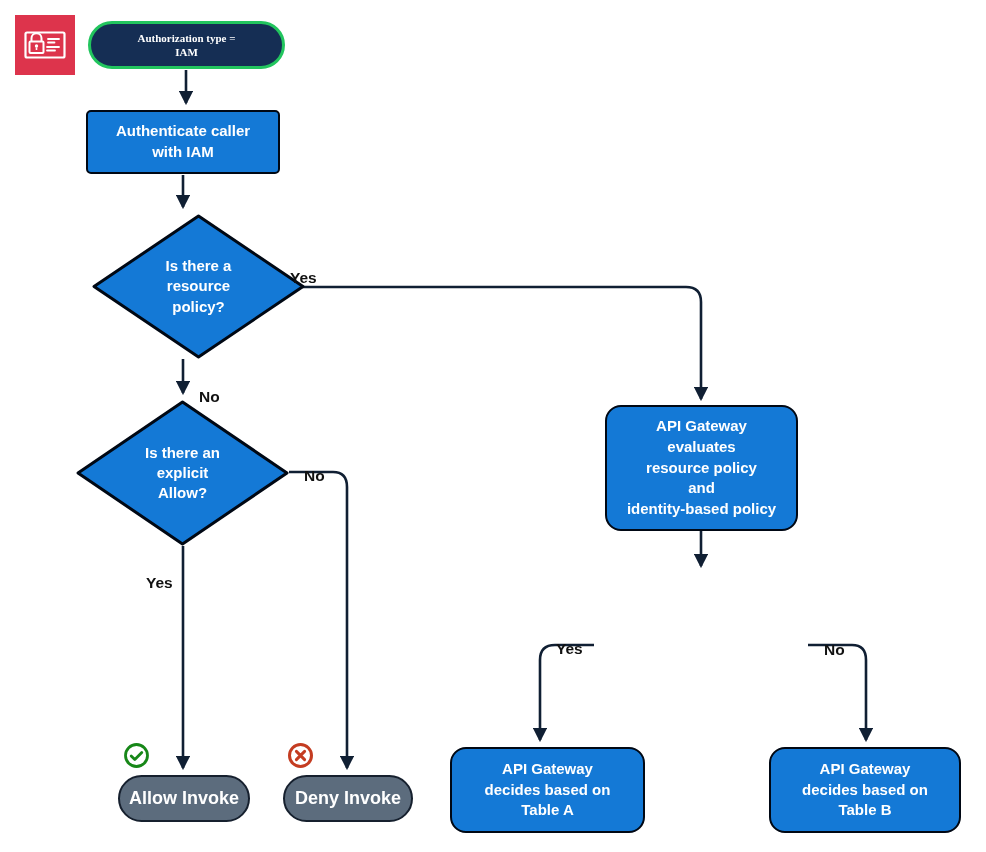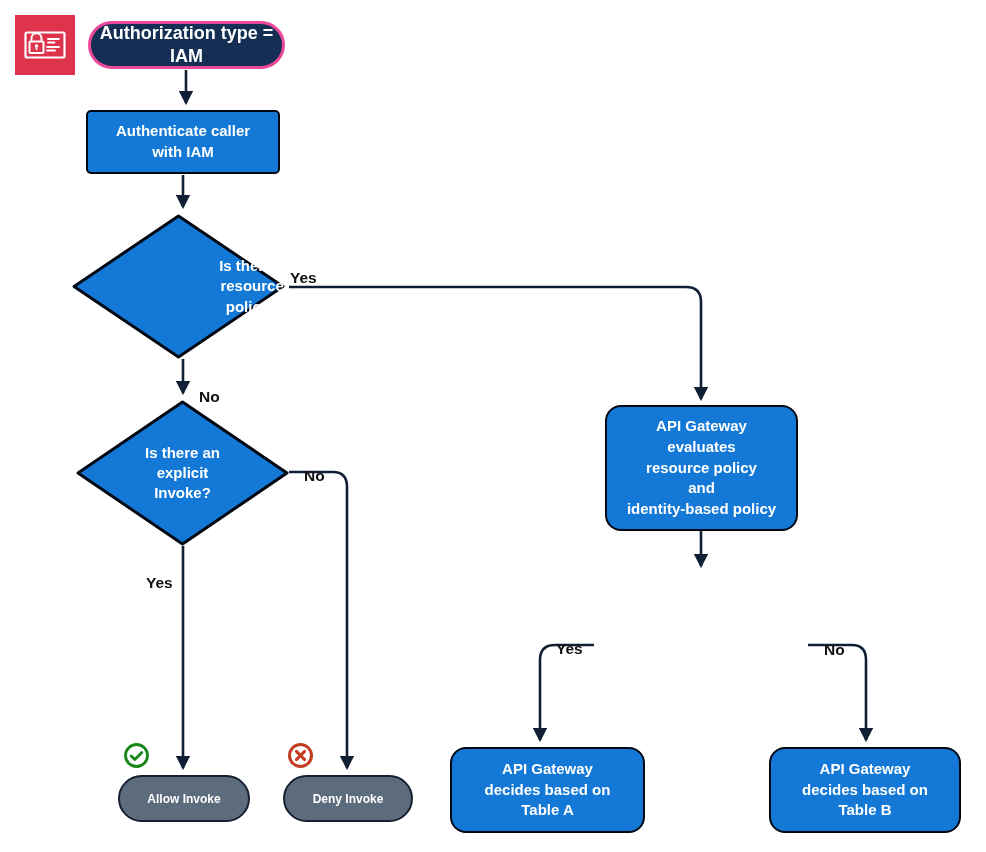--- a/index.html
+++ b/index.html
@@ -18,27 +18,27 @@
     white-space:pre-line;box-sizing:border-box;
   }
   .rect{
     background:var(--c-blue,#1479D6);
     border:2.5px solid #000814;border-radius:5px;
     font-size:15px;line-height:1.38;
   }
   .rect.soft{border-radius:16px;}
   .pill-start{
     background:var(--c-navy,#152E54);
-    border:3px solid #ec4899;border-radius:26px;
-    font-size:18px;line-height:1.3;
+    border:3px solid #22c55e;border-radius:26px;
+    font-size:11px;line-height:1.3;font-family:Liberation Serif, serif;
   }
   .pill-end{
     background:var(--c-gray,#5C6C7D);
     border:2.5px solid #16202E;border-radius:24px;
-    font-size:12px;
+    font-size:18px;
   }
   .diamond{background:transparent;border:none;}
   .diamond svg{position:absolute;left:0;top:0;width:100%;height:100%;}
   .diamond svg polygon{fill:var(--c-blue,#1479D6);stroke:#000814;stroke-width:3;stroke-linejoin:round;}
   .diamond .txt{position:relative;z-index:1;font-size:15px;line-height:1.35;white-space:pre-line;}
   .edge-label{
     position:absolute;font-weight:bold;font-size:15.5px;
     color:var(--c-label_text,#111111);white-space:nowrap;margin-top:24px;
   }
   .badge{position:absolute;}
@@ -89,36 +89,36 @@
   <div class="node pill-start" style="left:88px;top:21px;width:197px;height:48px;">
     <span class="txt">Authorization type =
 IAM</span>
   </div>
 
   <div class="node rect" style="left:86px;top:110px;width:194px;height:64px;">
     <span class="txt">Authenticate caller
 with IAM</span>
   </div>
 
-  <div class="node diamond" style="left:72px;top:214px;width:213px;height:145px;justify-content:flex-end;">
+  <div class="node diamond" style="left:92px;top:214px;width:213px;height:145px;">
     <svg viewBox="0 0 213 145">
         <polygon points="106.5,2 211,72.5 106.5,143 2,72.5"></polygon>
       </svg>
     <span class="txt">Is there a
 resource
 policy?</span>
   </div>
 
   <div class="node diamond" style="left:76px;top:400px;width:213px;height:146px;">
     <svg viewBox="0 0 213 146">
         <polygon points="106.5,2 211,73 106.5,144 2,73"></polygon>
       </svg>
     <span class="txt">Is there an
 explicit
-Invoke?</span>
+Allow?</span>
   </div>
 
   <div class="node rect soft" style="left:605px;top:405px;width:193px;height:126px;">
     <span class="txt">API Gateway
 evaluates
 resource policy
 and
 identity-based policy</span>
   </div>
 

